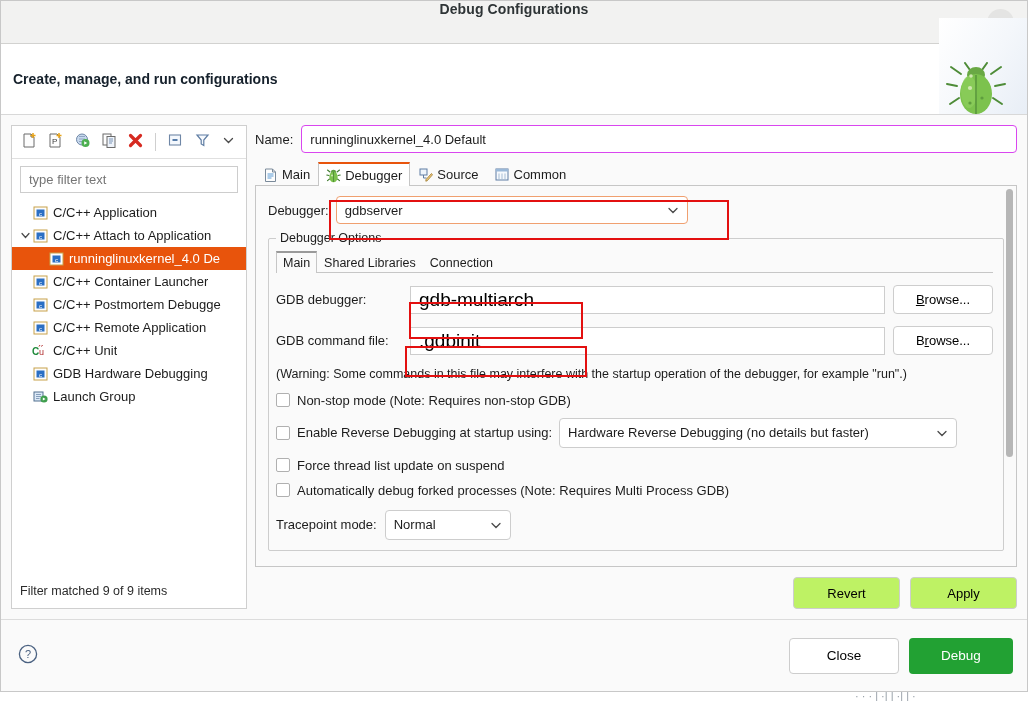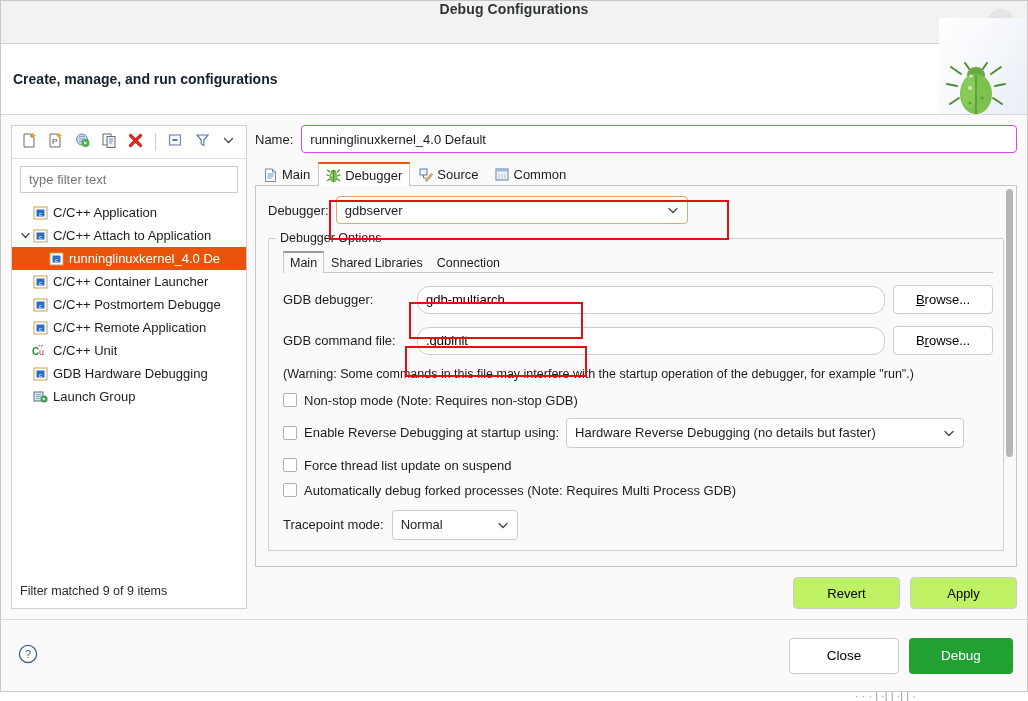--- a/index.html
+++ b/index.html
@@ -283,21 +283,21 @@
     pointer-events: none;
     box-sizing: border-box;
     z-index: 20;
   }
 
   
   .group {
     border: 1px solid #cdcdcd;
     border-radius: 2px;
     margin-top: 14px;
-    padding: 0 10px 10px 14px;
+    padding: 0 10px 10px 7px;
     position: relative;
     background: #fafafa;
   }
   .group-title {
     position: absolute;
     top: -8px;
     left: 7px;
     background: #fafafa;
     padding: 0 4px;
     font-size: 12.5px;
@@ -336,24 +336,24 @@
     gap: 8px;
     margin-top: 12px;
     position: relative;
   }
   .field-label { font-size: 13px; width: 126px; flex: none; }
   .text-input {
     flex: 1;
     height: 28px;
     box-sizing: border-box;
     border: 1px solid #cdcdcd;
-    border-radius: 12px;
+    border-radius: 0;
     padding: 0 8px;
     font-family: "Liberation Sans", sans-serif;
-    font-size: 13px;
+    font-size: 19px;
     background: #ffffff;
     outline: none;
     min-width: 0;
   }
   .browse-btn {
     width: 100px;
     height: 29px;
     border: 1px solid #cdcdcd;
     border-radius: 4px;
     background: #ffffff;

